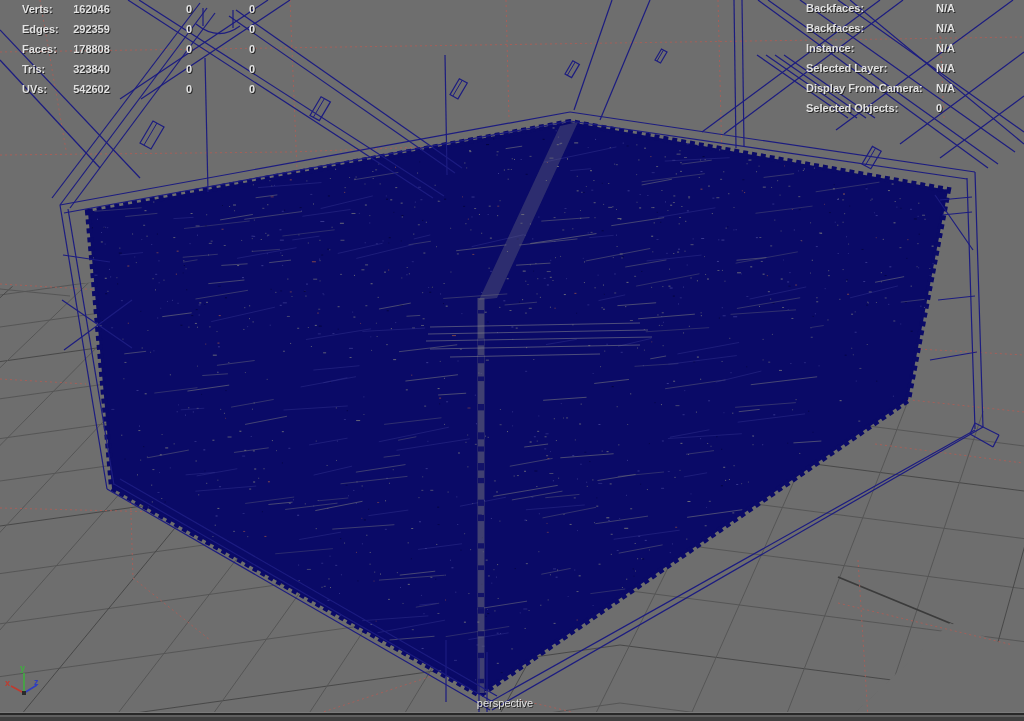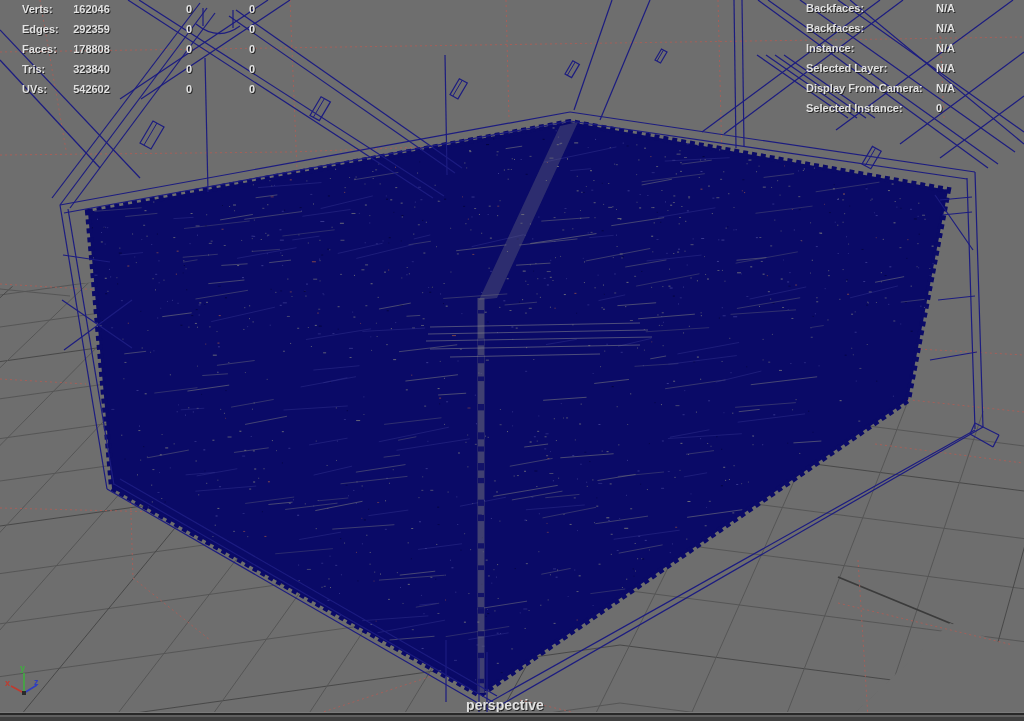--- a/index.html
+++ b/index.html
@@ -9,21 +9,21 @@
   svg.scene{position:absolute;left:0;top:0;}
   .hud{position:absolute;font-size:11px;font-weight:bold;color:var(--hud,#e2e2e2);
        text-shadow:1px 1px 0 rgba(25,25,25,.85);line-height:12px;white-space:nowrap;}
   .hudL .lab{position:absolute;left:22px;text-align:center;}
   .hudL .tot{position:absolute;left:56px;width:71px;text-align:center;}
   .hudL .c2{position:absolute;left:182px;width:14px;text-align:center;}
   .hudL .c3{position:absolute;left:245px;width:14px;text-align:center;}
   .hudR .lab{position:absolute;left:806px;}
   .hudR .val{position:absolute;left:936px;}
   .camlabel{position:absolute;left:460px;top:697px;width:90px;text-align:center;
-            font-size:14px;font-weight:bold;color:var(--hud,#ececec);
+            font-size:11px;font-weight:normal;color:var(--hud,#ececec);
             text-shadow:1px 1px 0 rgba(25,25,25,.9);}
   .bottombar{position:absolute;left:0;bottom:0;width:1024px;height:9px;
      background:linear-gradient(to bottom,#7a7a7a 0 1px,var(--pbd,#282828) 1px 3px,
                 var(--pbl,#5f5f5f) 3px 5px,#404040 5px 9px);}
   .gizmo{position:absolute;left:0;top:660px;}
 </style>
 </head>
 <body>
 
 <div class="stage" style="--bg: #6e6e6e; --hud: #e2e2e2; --pbd: #282828; --pbl: #5f5f5f;">
@@ -1513,21 +1513,21 @@
     <span class="lab" style="top:2px">Backfaces:</span>
     <span class="val" style="top:2px">N/A</span>
     <span class="lab" style="top:22px">Backfaces:</span>
     <span class="val" style="top:22px">N/A</span>
     <span class="lab" style="top:42px">Instance:</span>
     <span class="val" style="top:42px">N/A</span>
     <span class="lab" style="top:62px">Selected Layer:</span>
     <span class="val" style="top:62px">N/A</span>
     <span class="lab" style="top:82px">Display From Camera:</span>
     <span class="val" style="top:82px">N/A</span>
-    <span class="lab" style="top:102px">Selected Instance:</span>
+    <span class="lab" style="top:102px">Selected Objects:</span>
     <span class="val" style="top:102px">0</span>
   </div>
 
   <div class="camlabel">perspective</div>
 
   <svg class="gizmo" width="60" height="52">
     <line x1="24" y1="33" x2="11" y2="26" stroke="#c03a2e" stroke-width="1.6"></line>
     <line x1="24" y1="33" x2="24" y2="13" stroke="#3fae3f" stroke-width="1.6"></line>
     <line x1="24" y1="33" x2="37" y2="25" stroke="#2e3ec0" stroke-width="1.6"></line>
     <rect x="22" y="31" width="4" height="4" fill="#2a2a2a"></rect>

